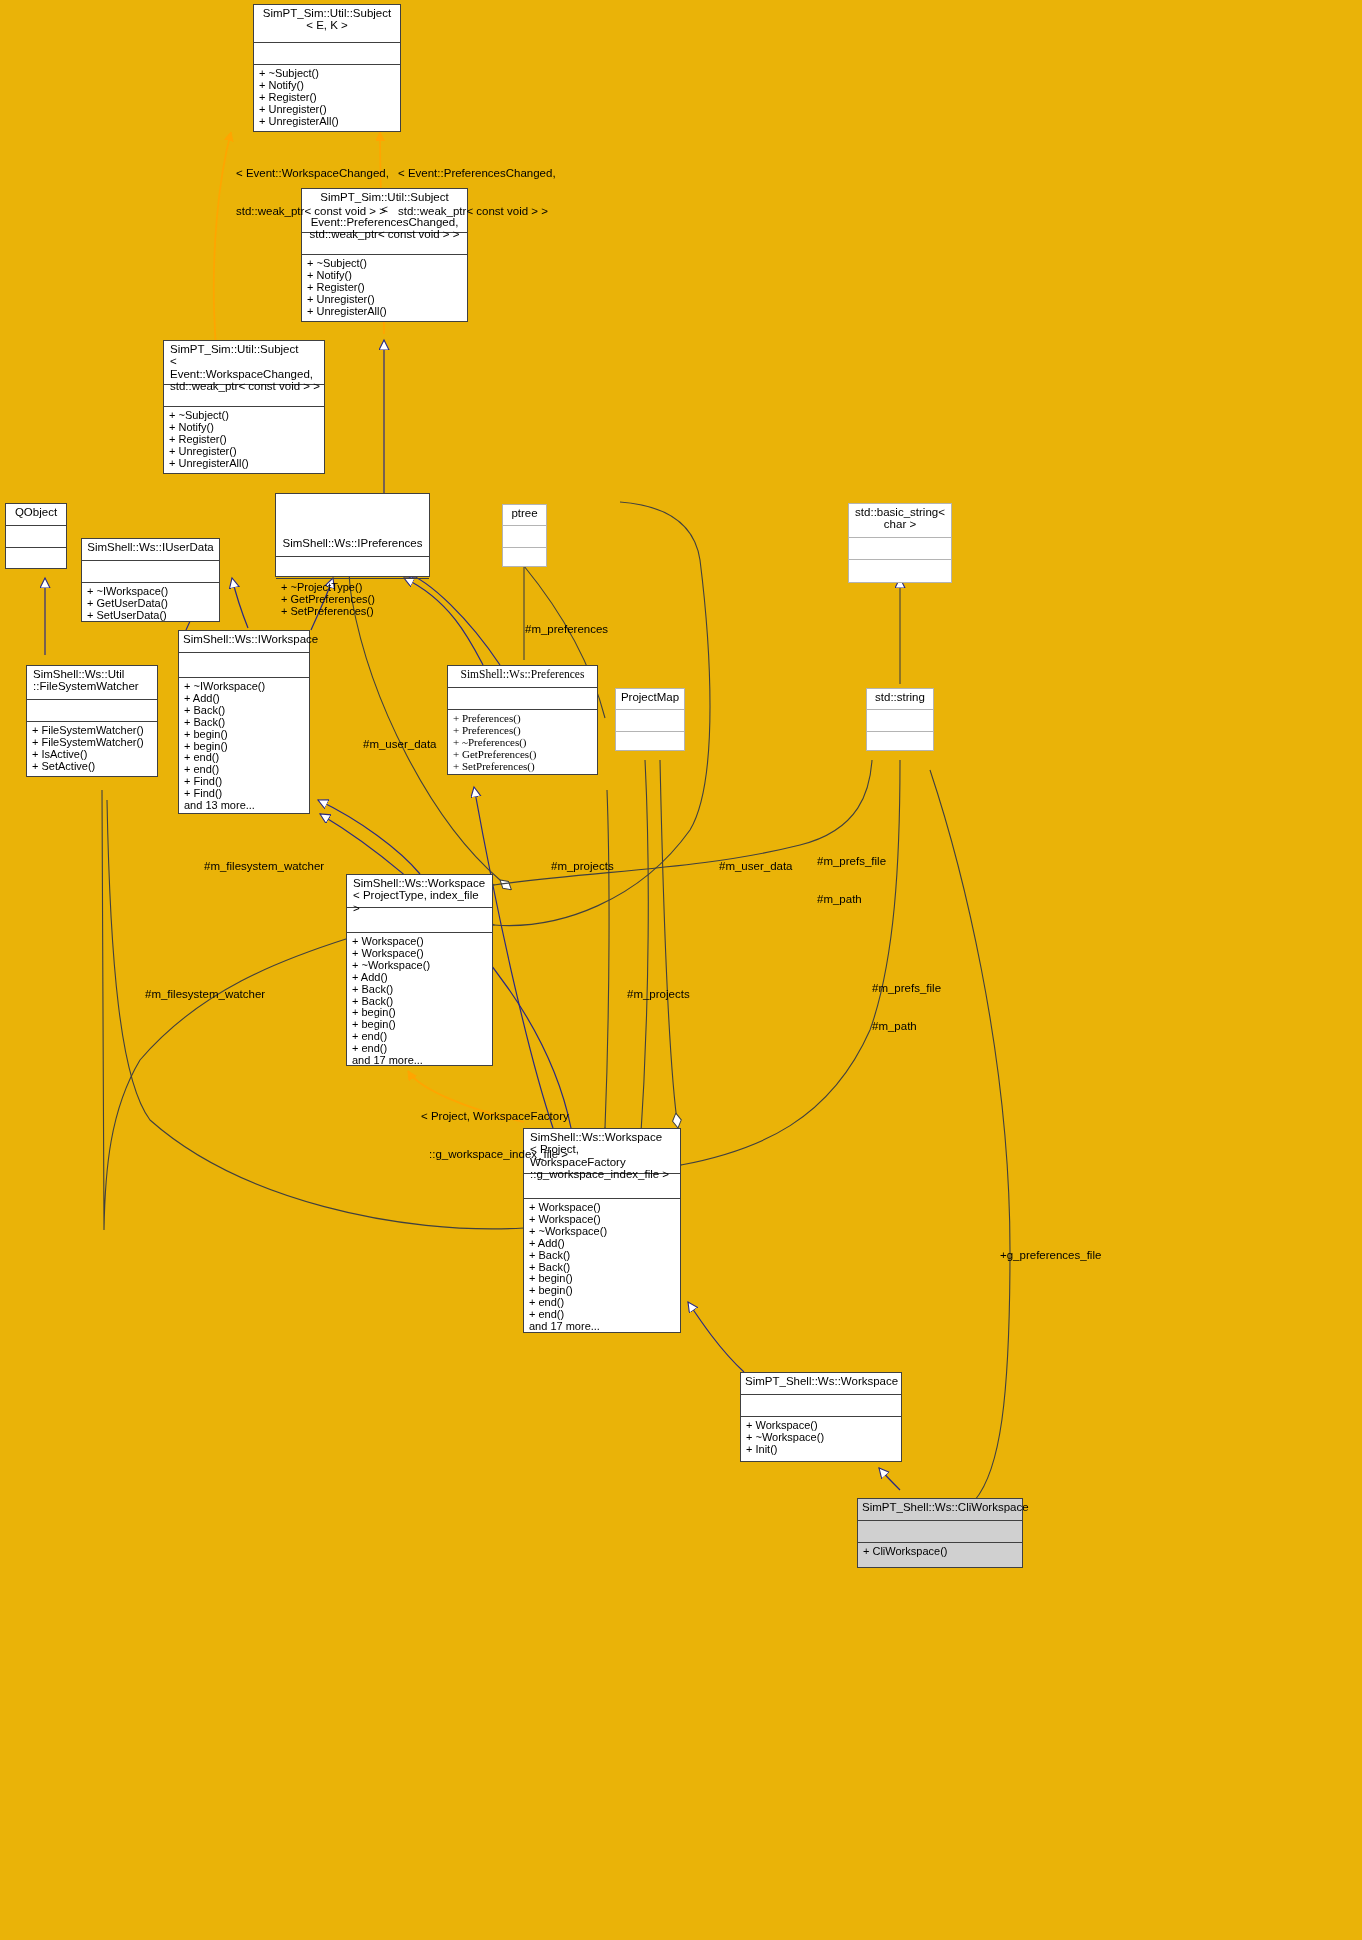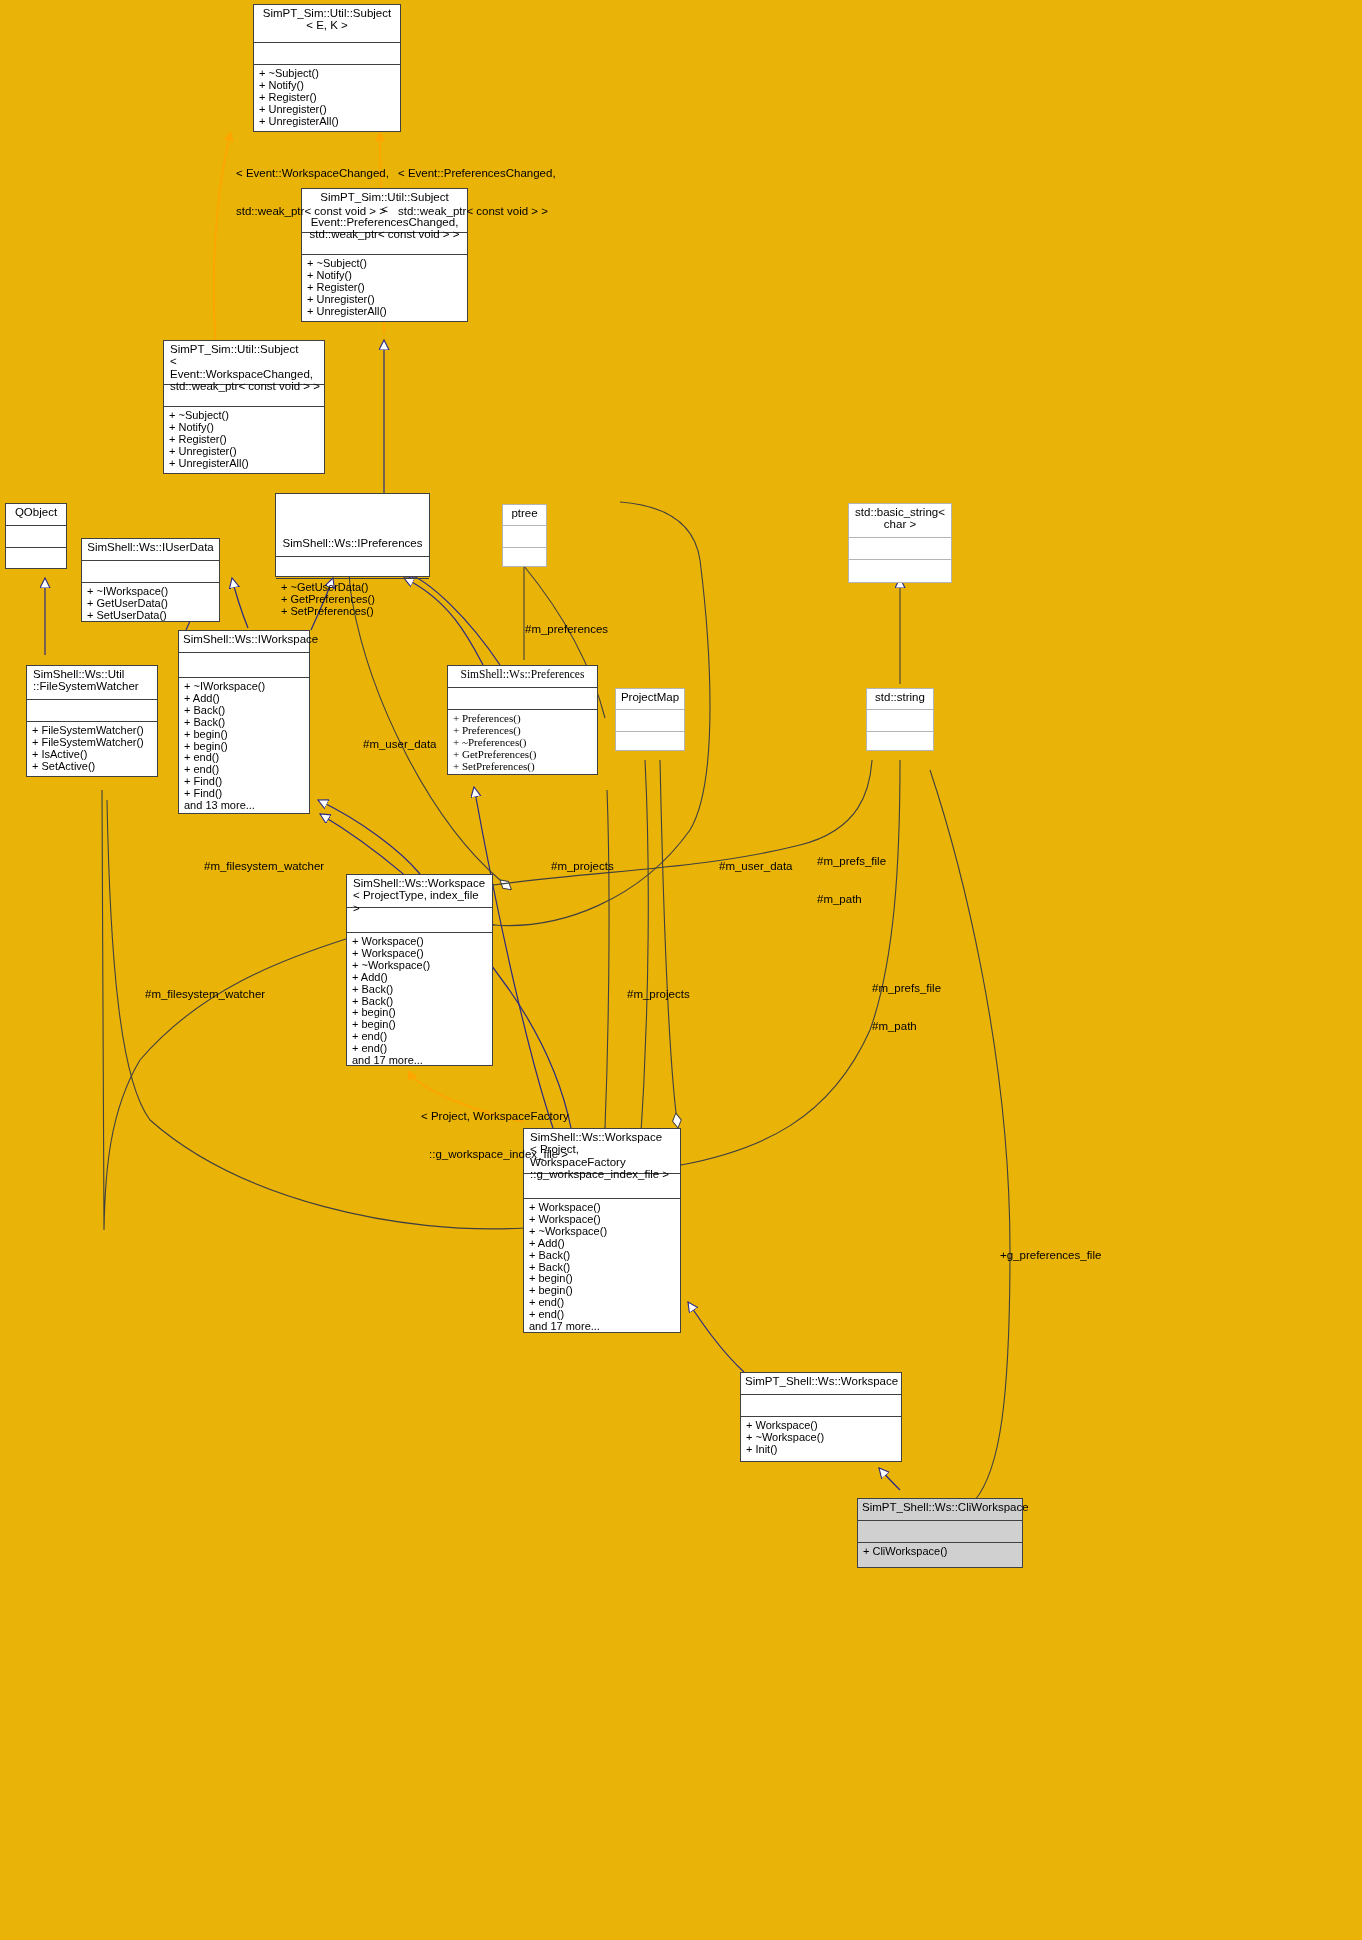--- a/index.html
+++ b/index.html
@@ -136,21 +136,21 @@
       <div>+ SetUserData()</div>
     </div>
   </div>
 
   <div class="cls" style="left:275px;top:493px;width:155px;height:84px;">
     <div class="hdr" style="height:22px;margin-top:41px;">
       <div>SimShell::Ws::IPreferences</div>
     </div>
     <div class="attrs" style="height:20px;"></div>
     <div class="ops">
-      <div>+ ~GetUserData()</div>
+      <div>+ ~ProjectType()</div>
       <div>+ GetPreferences()</div>
       <div>+ SetPreferences()</div>
     </div>
   </div>
 
   <div class="cls grey" style="left:502px;top:504px;width:45px;height:63px;">
     <div class="hdr" style="height:21px;">
       <div>ptree</div>
     </div>
     <div class="attrs" style="height:20px;"></div>

